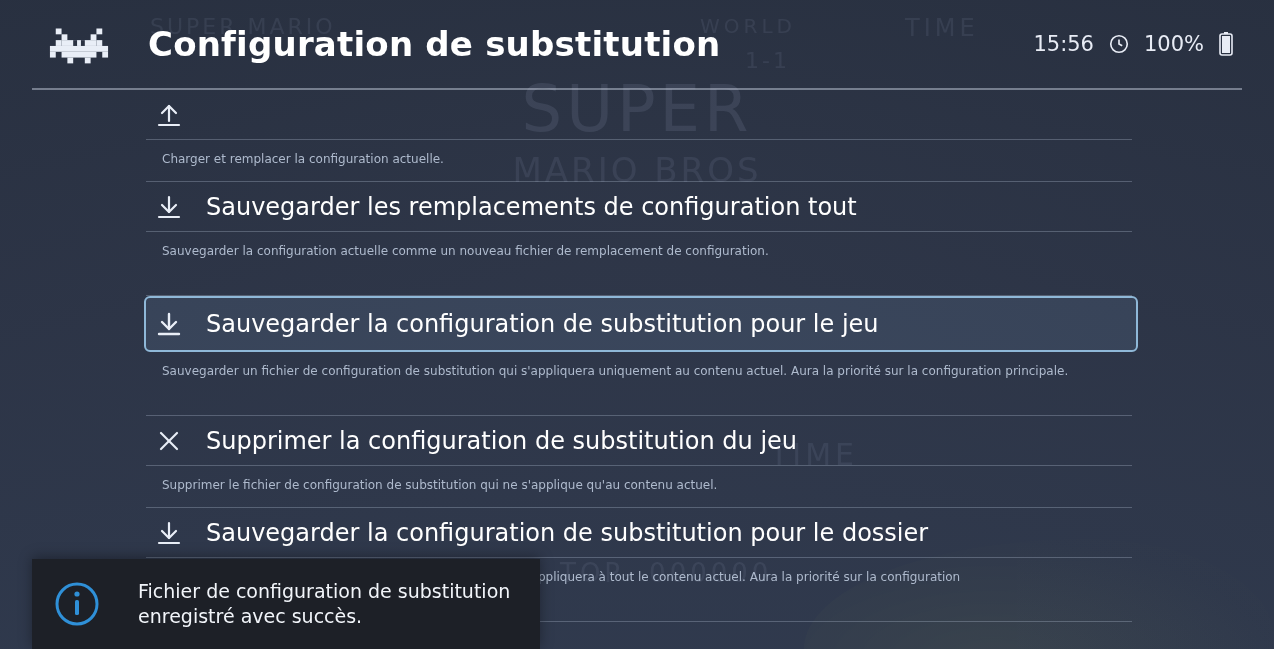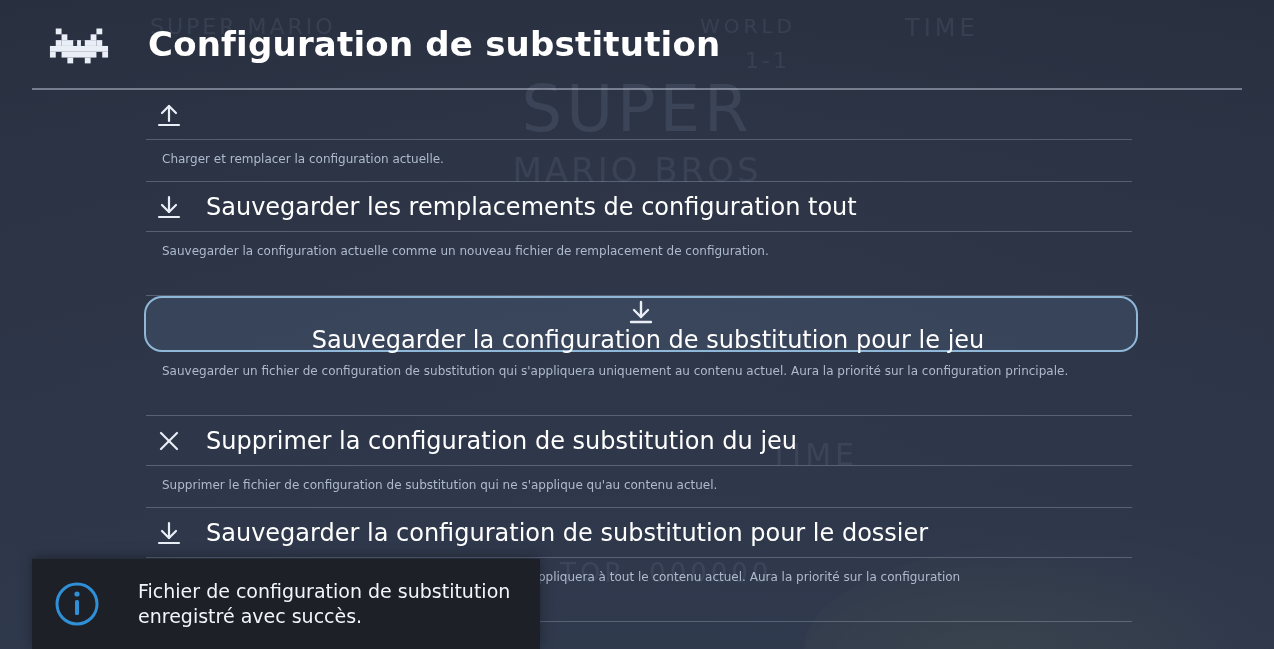--- a/index.html
+++ b/index.html
@@ -139,26 +139,25 @@
     color: #e9eef7;
   }
   .row .row-label {
     font-size: 24px;
     color: #ffffff;
     white-space: nowrap;
     margin-left: 14px;
   }
   .row.selected {
     border: 2px solid #8fb8d8;
-    border-radius: 18px;
+    border-radius: 6px;
     background: rgba(120,150,185,0.16);
     height: 56px;
     margin-left: 144px;
     margin-right: 136px;
-    flex-direction: column;
   }
   .desc {
     margin: 0 142px 0 146px;
     padding: 8px 0 10px 16px;
     font-size: 12px;
     line-height: 22px;
     color: #aebacd;
     border-bottom: 1px solid rgba(185,198,218,0.30);
     min-height: 42px;
   }
@@ -219,20 +218,37 @@
         <rect x="2" y="30" width="6" height="6"></rect>
           <rect x="56" y="30" width="6" height="6"></rect>
         <rect x="14" y="30" width="36" height="6"></rect>
         <rect x="20" y="36" width="6" height="6"></rect>
           <rect x="38" y="36" width="6" height="6"></rect>
         <rect x="26" y="18" width="4" height="6" fill="#2b3242"></rect>
         <rect x="34" y="18" width="4" height="6" fill="#2b3242"></rect>
       </svg>
     </span>
     <div class="page-title">Configuration de substitution</div>
+    <div class="header-right">
+      <span class="clock-time">15:56</span>
+      <span class="icon-clock">
+        <svg viewBox="0 0 24 24" width="22" height="22" fill="none" stroke="#e8ecf5" stroke-width="1.8">
+          <circle cx="12" cy="12" r="9"></circle>
+            <path d="M12 7v5l3.5 2"></path>
+        </svg>
+      </span>
+      <span class="battery-pct">100%</span>
+      <span class="icon-battery">
+        <svg viewBox="0 0 16 26" width="16" height="26" fill="none" stroke="#e8ecf5" stroke-width="1.6">
+          <rect x="2" y="3" width="12" height="21" rx="2"></rect>
+          <rect x="6" y="1" width="4" height="2" fill="#e8ecf5" stroke="none"></rect>
+          <rect x="4" y="5" width="8" height="17" fill="#e8ecf5" stroke="none"></rect>
+        </svg>
+      </span>
+    </div>
   </div>
   <div class="header-rule"></div>
 
   <div class="list">
 
     <div class="row">
       <span class="row-icon">
         <svg viewBox="0 0 28 28" width="28" height="28" fill="none" stroke="#e9eef7" stroke-width="2.2" stroke-linecap="round" stroke-linejoin="round">
           <path d="M14 20V5"></path>
             <path d="M7 12l7-7 7 7"></path>

